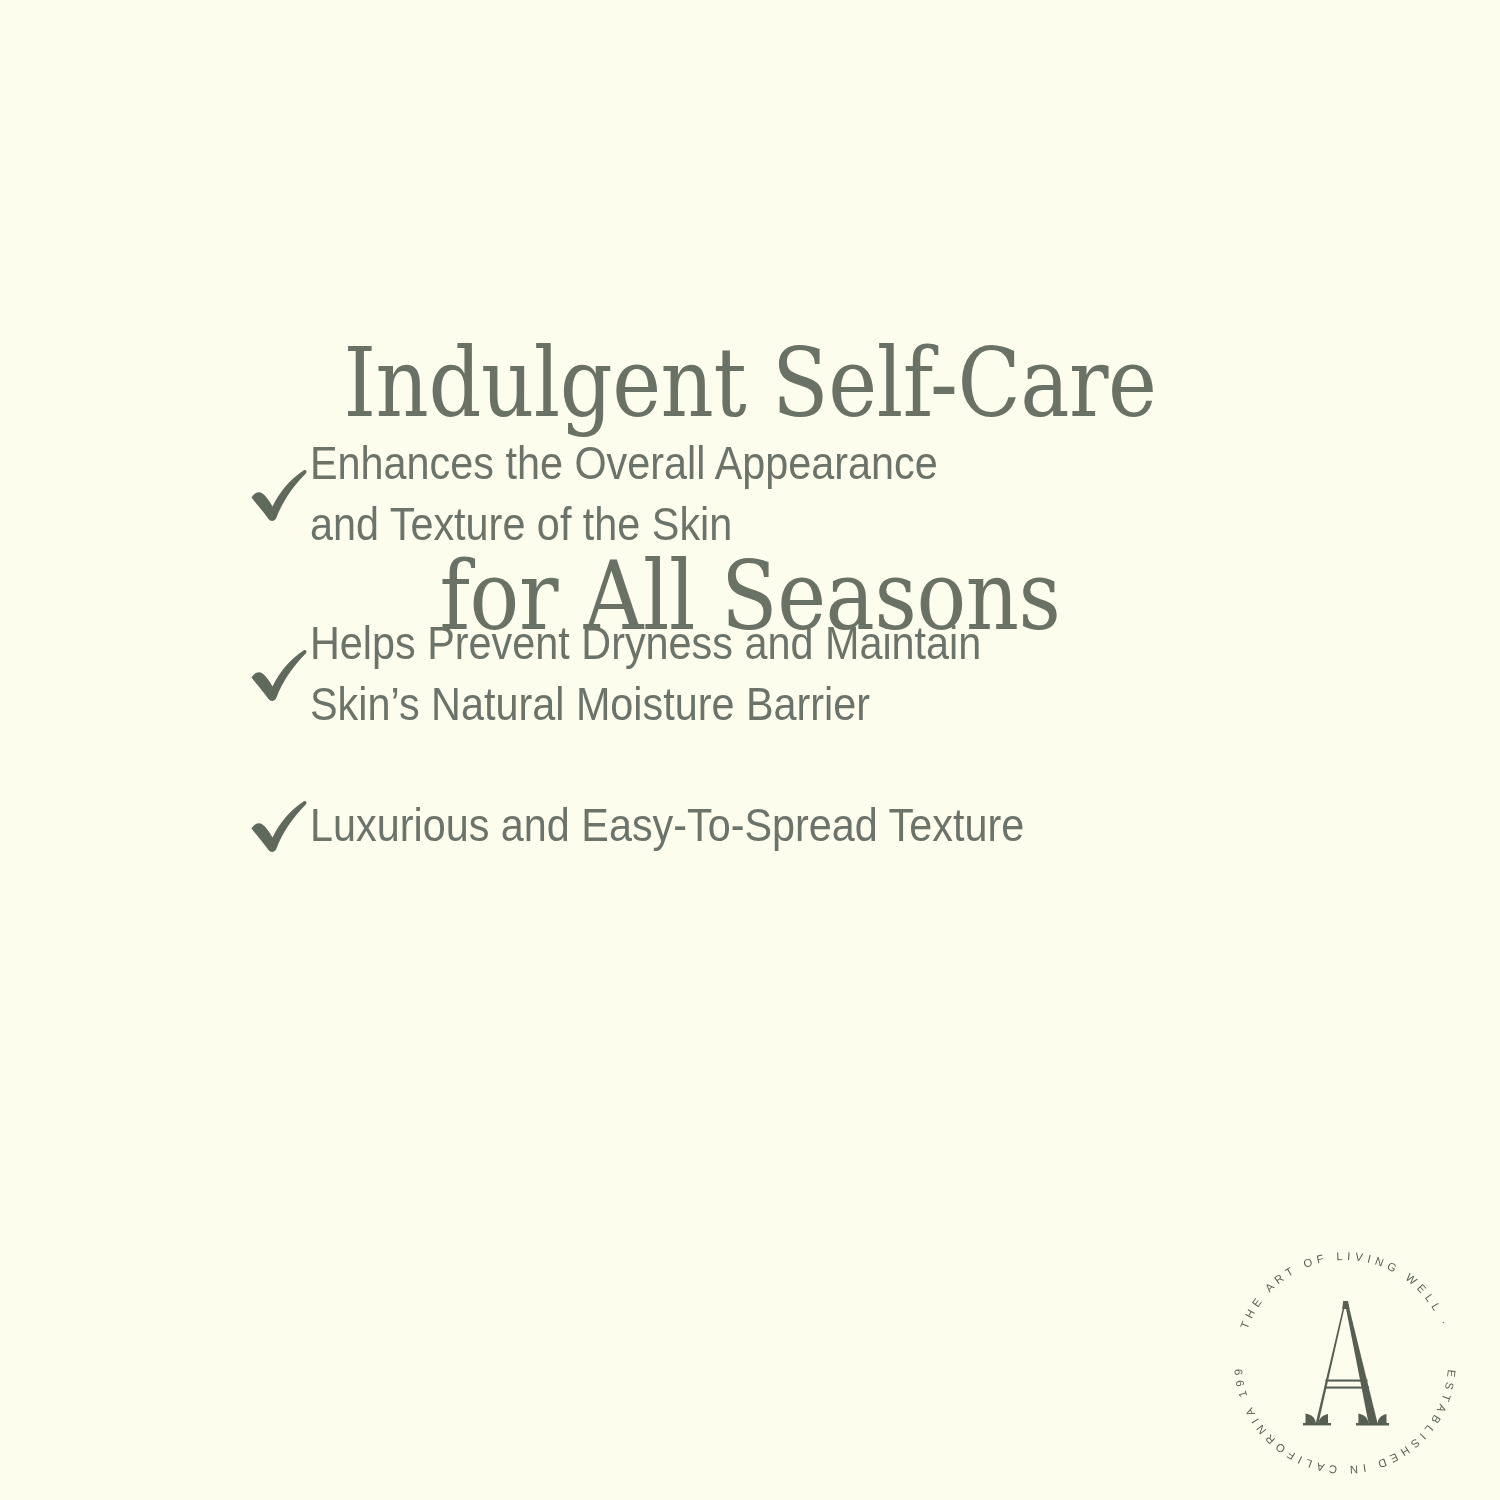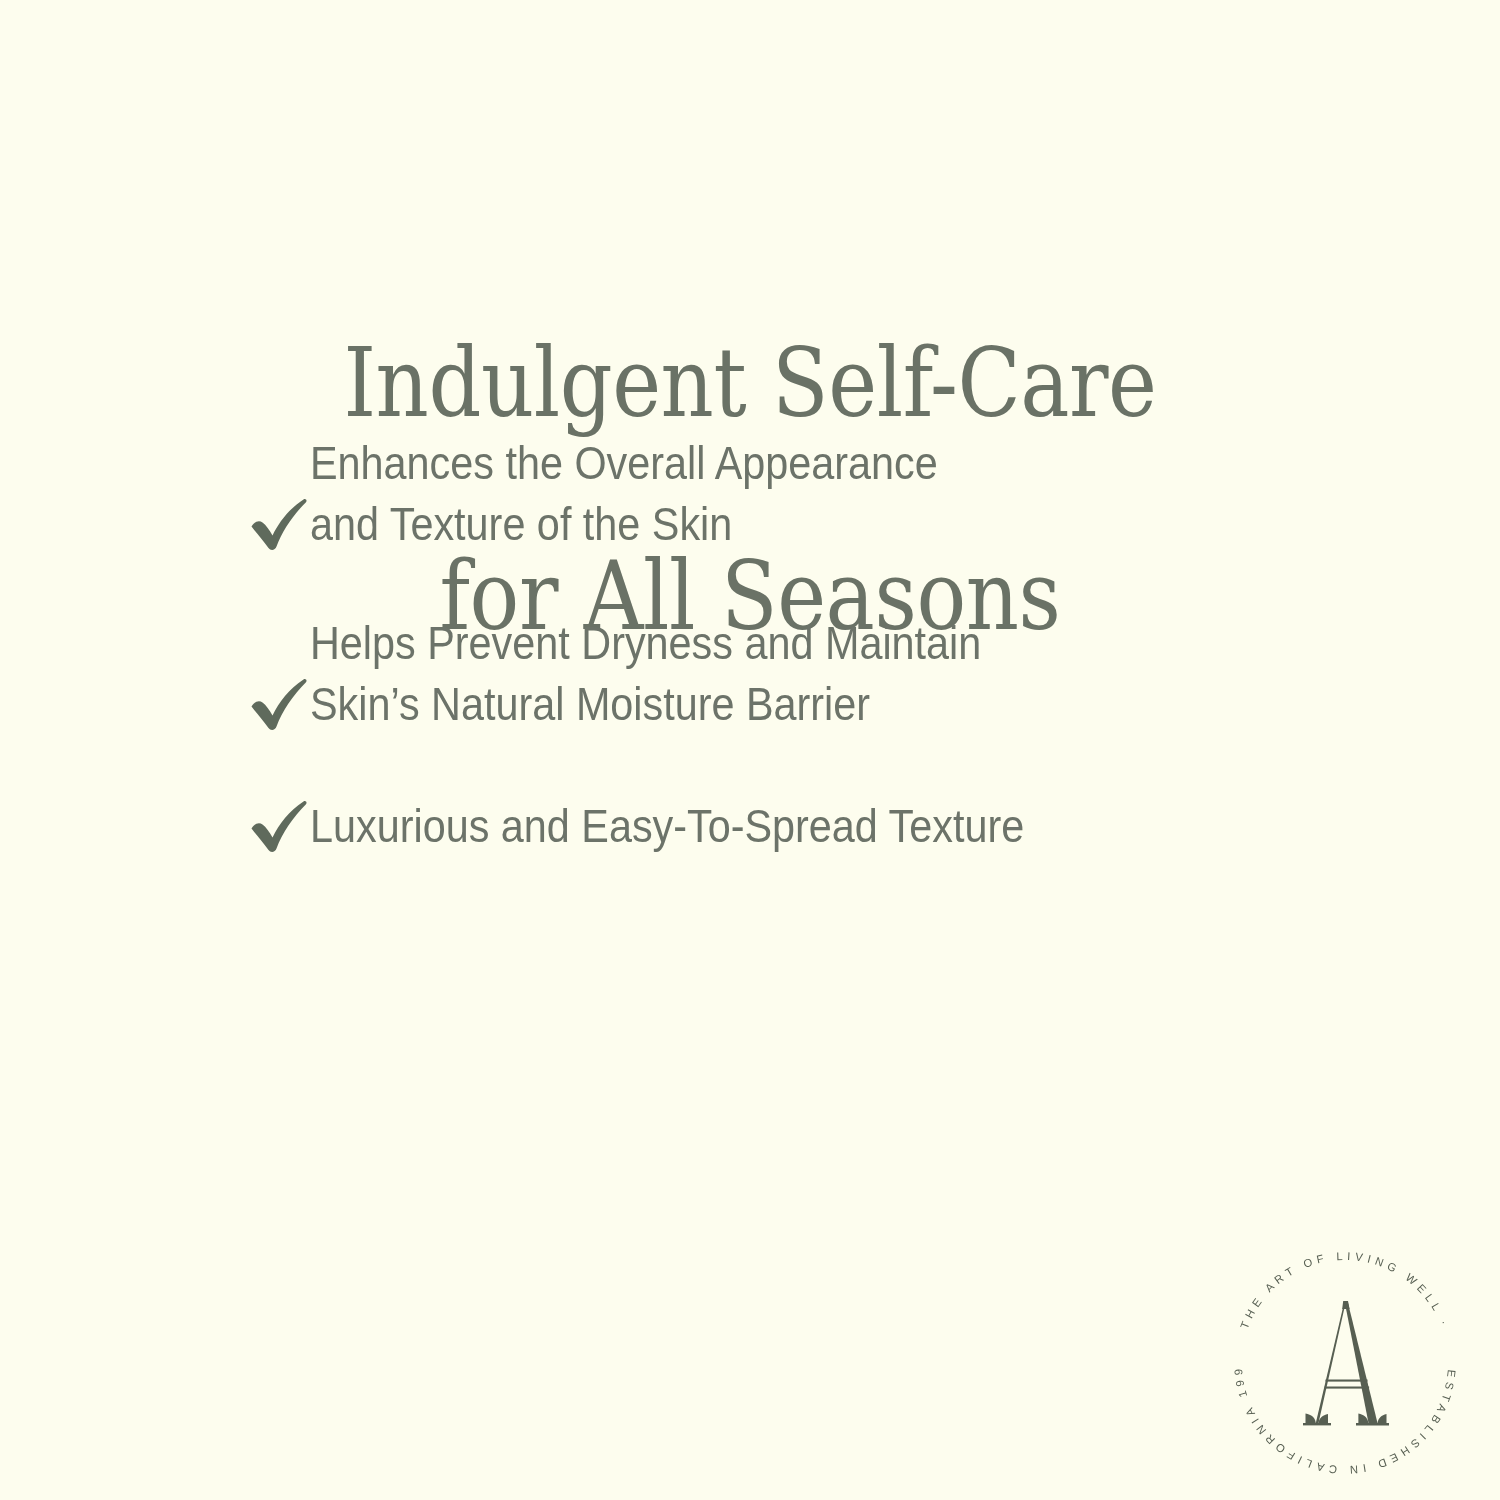--- a/index.html
+++ b/index.html
@@ -49,21 +49,21 @@
   
   .benefits {
     position: absolute;
     left: 248px;
     top: 432px;
     width: 980px;
   }
 
   .benefit {
     display: flex;
-    align-items: flex-end;
+    align-items: center;
     margin-bottom: 58px;
   }
 
   .benefit:last-child {
     margin-bottom: 0;
     margin-top: 8px;
   }
 
   .check-icon {
     flex: 0 0 auto;

